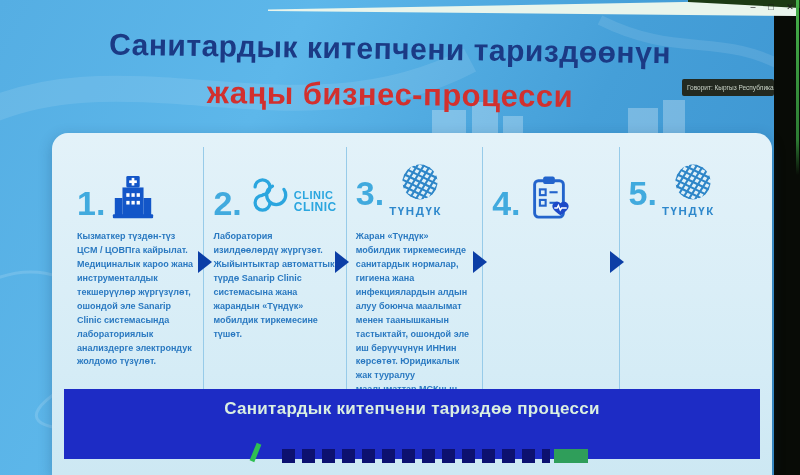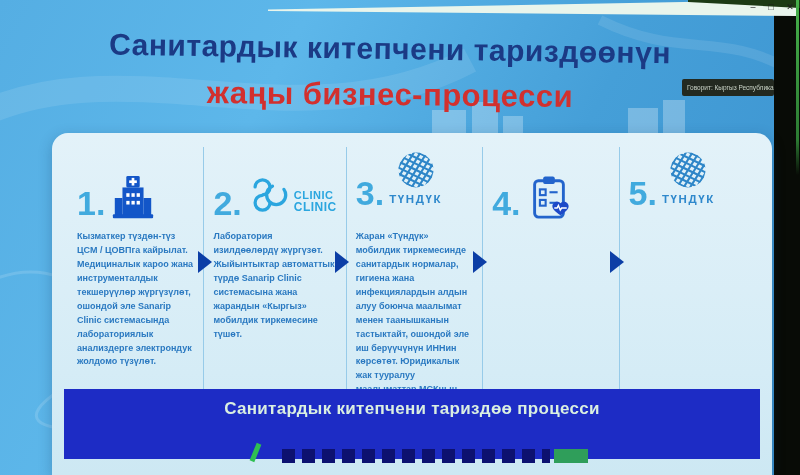--- a/index.html
+++ b/index.html
@@ -53,21 +53,21 @@
   }
   .cols{
     position:absolute;left:16px;right:16px;top:14px;bottom:76px;
     display:grid;grid-template-columns:repeat(5,1fr);
   }
   .step{padding:2px 9px 0 9px;position:relative;}
   .step:not(:last-child){border-right:1.5px solid #97cbe9;}
   .step-head{height:72px;display:flex;align-items:flex-end;gap:5px;}
   .step-num{font-size:34px;font-weight:800;color:#41aade;line-height:.9;margin-bottom:2px;}
   .step-text{margin-top:9px;font-size:9px;font-weight:700;color:#2a79c1;line-height:1.55;}
-  .logo-stack{display:flex;flex-direction:column;align-items:center;margin-bottom:16px;}
+  .logo-stack{display:flex;flex-direction:column;align-items:flex-end;margin-bottom:4px;}
   .tunduk-caption{font-size:11.5px;font-weight:800;color:#2e88cc;letter-spacing:1.6px;margin-top:1px;}
   .sanarip-text{display:flex;flex-direction:column;line-height:1;margin-bottom:8px;}
   .sanarip-l1{font-size:11px;font-weight:800;color:#2ba6df;letter-spacing:.5px;}
   .sanarip-l2{font-size:12px;font-weight:800;color:#2ba6df;letter-spacing:.5px;}
   .arrow{
     position:absolute;width:0;height:0;top:118px;z-index:5;
     border-top:11px solid transparent;border-bottom:11px solid transparent;
     border-left:14px solid #0c3ea6;
   }
   
@@ -165,21 +165,21 @@
               <circle cx="17" cy="13.5" r="8.2" stroke-dasharray="38 14" stroke-dashoffset="26"></circle>
               <circle cx="17" cy="30.5" r="8.2" stroke-dasharray="38 14"></circle>
               <circle cx="32" cy="22" r="10.5" stroke-dasharray="52 14" stroke-dashoffset="-59"></circle>
             </svg>
           </span>
           <span class="sanarip-text">
             <span class="sanarip-l1">CLINIC</span>
             <span class="sanarip-l2">CLINIC</span>
           </span>
         </div>
-        <div class="step-text">Лаборатория изилдөөлөрдү жүргүзөт. Жыйынтыктар автоматтык түрдө Sanarip Clinic системасына жана жарандын «Кыргыз» мобилдик тиркемесине түшөт.</div>
+        <div class="step-text">Лаборатория изилдөөлөрдү жүргүзөт. Жыйынтыктар автоматтык түрдө Sanarip Clinic системасына жана жарандын «Түндүк» мобилдик тиркемесине түшөт.</div>
       </div>
 
       <div class="step">
         <div class="step-head">
           <span class="step-num" style="margin-bottom:12px;">3.</span>
           <span class="logo-stack">
             <svg width="44" height="44" viewBox="0 0 48 48">
               <g clip-path="url(#ballClip)" stroke="#2e86c8" stroke-width="2.3" stroke-linecap="round">
                 <g transform="rotate(26 24 24)">
                   <line x1="0" y1="6" x2="48" y2="6"></line>

